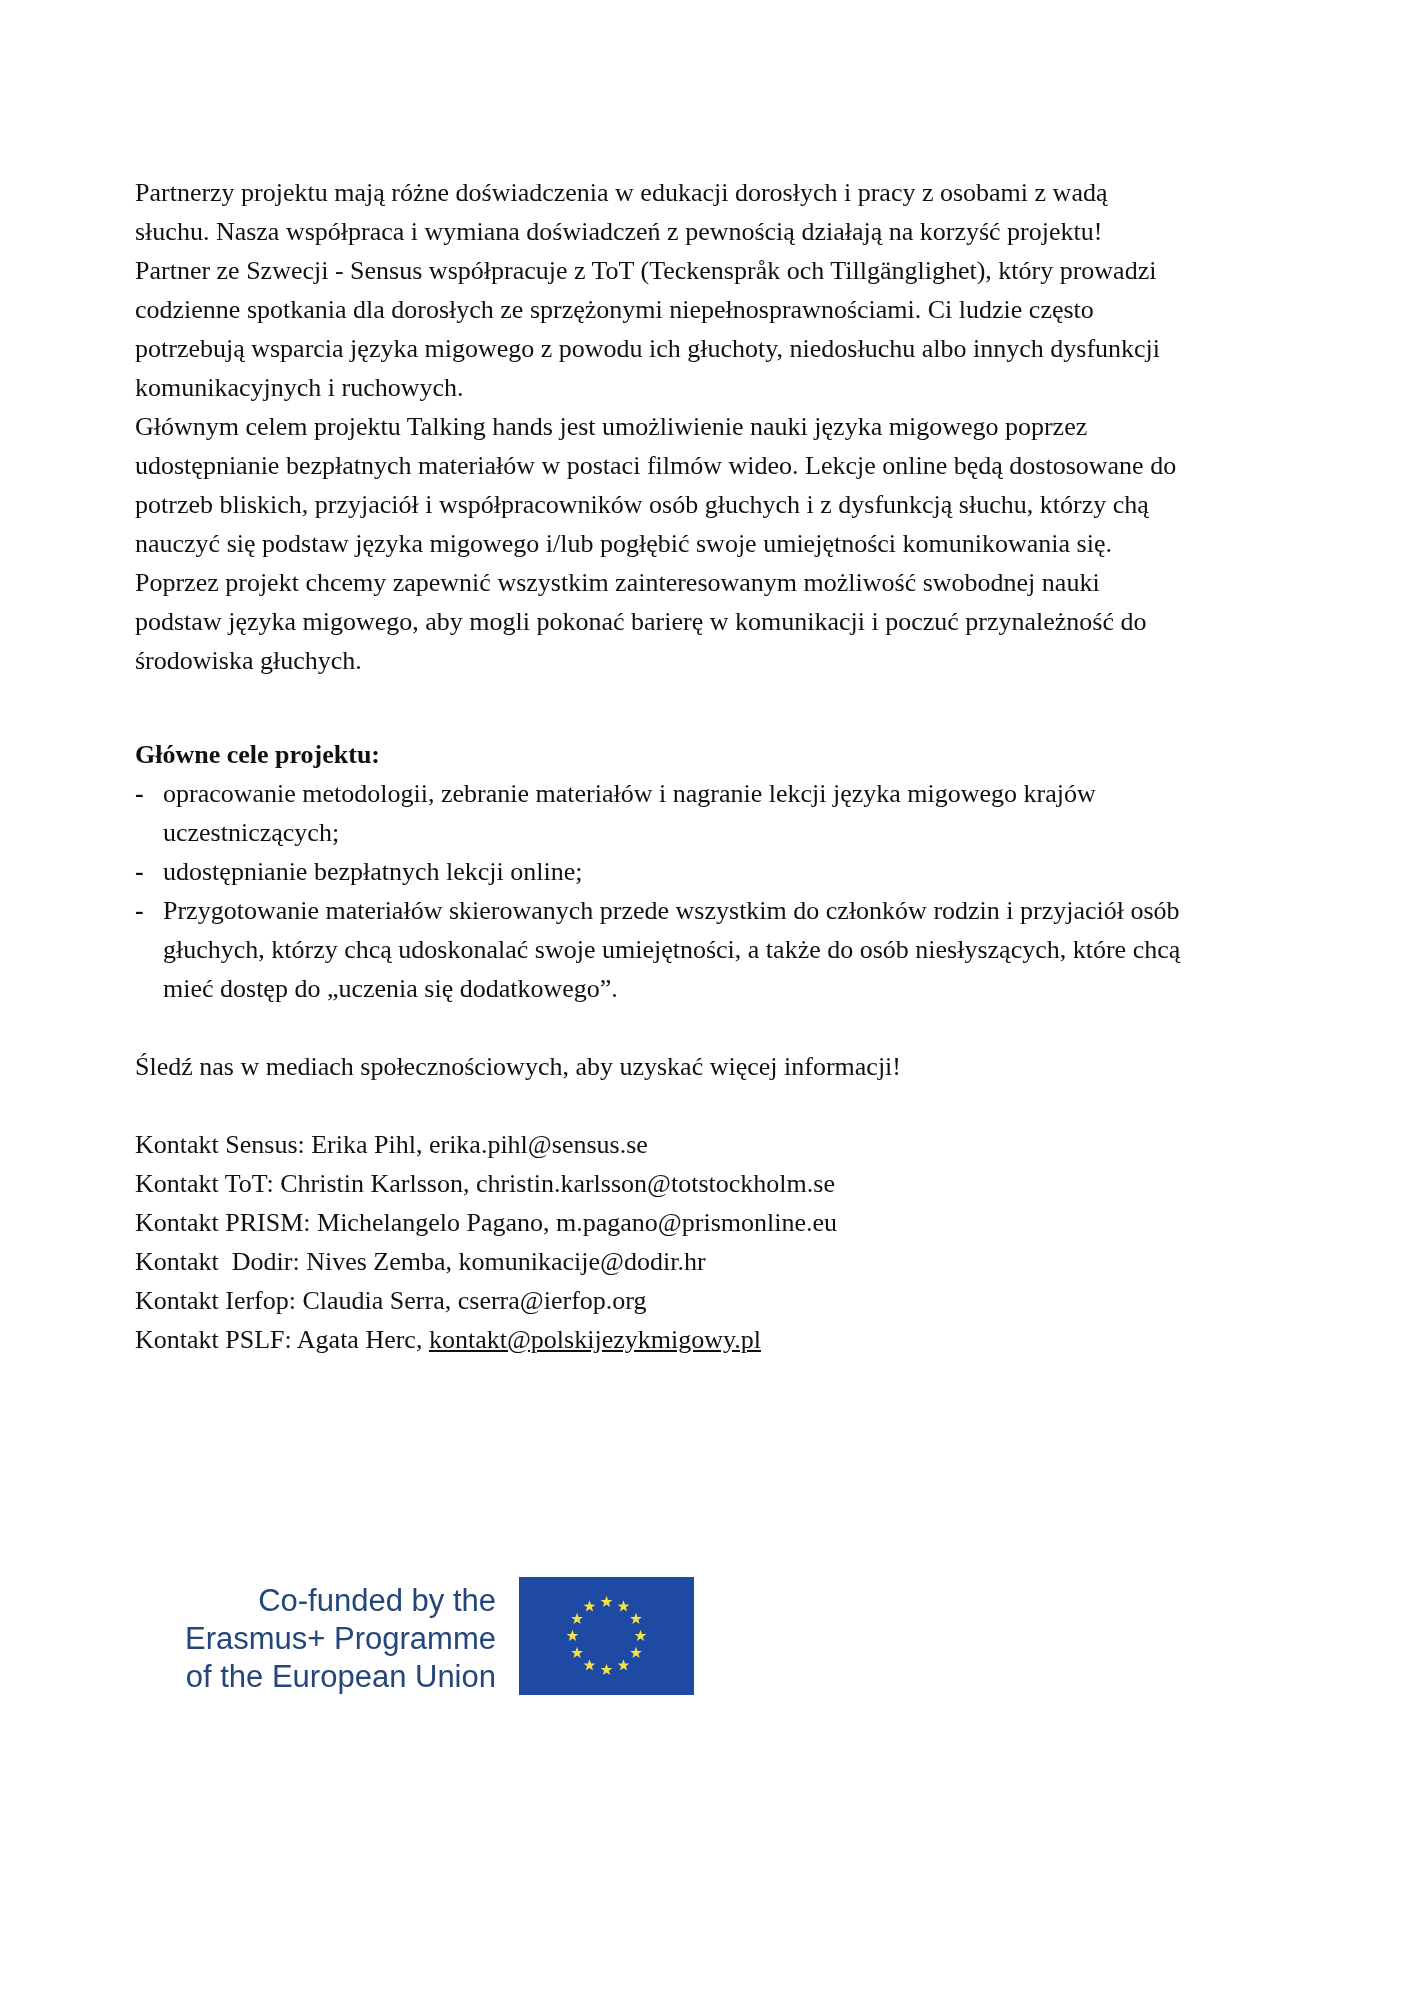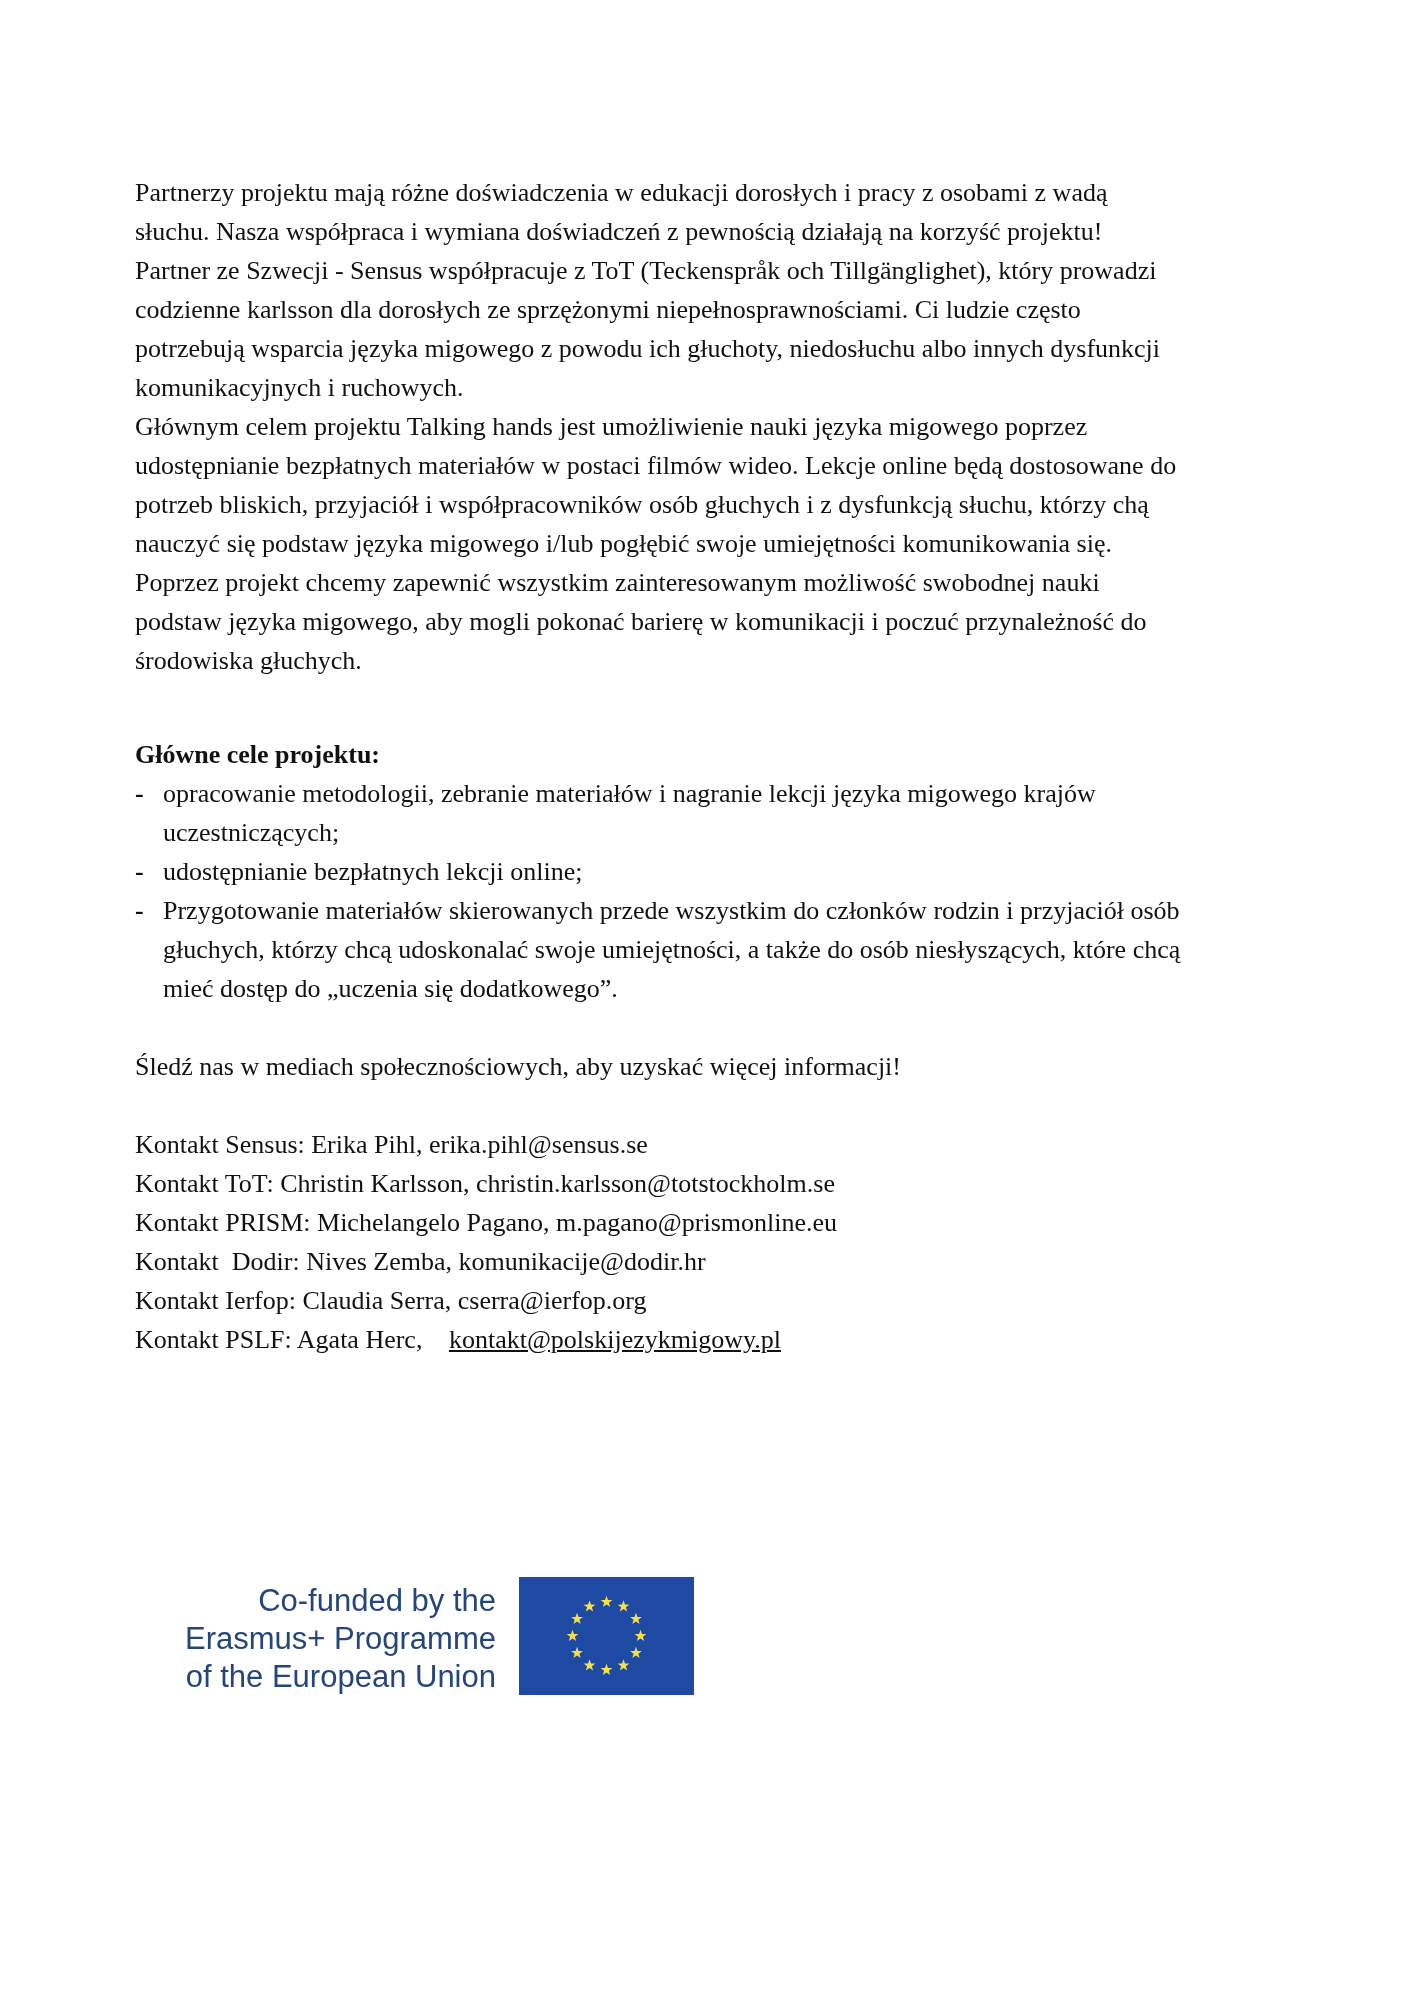--- a/index.html
+++ b/index.html
@@ -50,21 +50,20 @@
     ul.goals li .dash {
       position: absolute;
       left: 0;
       top: 0;
       font-weight: bold;
     }
     .link {
       text-decoration: underline;
       color: #111111;
       cursor: pointer;
-      margin-left: 20px;
     }
     .logo {
       position: absolute;
       left: 138px;
       top: 1560px;
       width: 580px;
       height: 170px;
       background: #ffffff;
     }
     .logo-text {
@@ -94,21 +93,21 @@
 
 <div class="page">
 
 
   <div class="gap"></div>
 
   <div>
     <span class="line">Partnerzy projektu mają różne doświadczenia w edukacji dorosłych i pracy z osobami z wadą</span>
     <span class="line">słuchu. Nasza współpraca i wymiana doświadczeń z pewnością działają na korzyść projektu!</span>
     <span class="line">Partner ze Szwecji - Sensus współpracuje z ToT (Teckenspråk och Tillgänglighet), który prowadzi</span>
-    <span class="line">codzienne karlsson dla dorosłych ze sprzężonymi niepełnosprawnościami. Ci ludzie często</span>
+    <span class="line">codzienne spotkania dla dorosłych ze sprzężonymi niepełnosprawnościami. Ci ludzie często</span>
     <span class="line">potrzebują wsparcia języka migowego z powodu ich głuchoty, niedosłuchu albo innych dysfunkcji</span>
     <span class="line">komunikacyjnych i ruchowych.</span>
     <span class="line">Głównym celem projektu Talking hands jest umożliwienie nauki języka migowego poprzez</span>
     <span class="line">udostępnianie bezpłatnych materiałów w postaci filmów wideo. Lekcje online będą dostosowane do</span>
     <span class="line">potrzeb bliskich, przyjaciół i współpracowników osób głuchych i z dysfunkcją słuchu, którzy chą</span>
     <span class="line">nauczyć się podstaw języka migowego i/lub pogłębić swoje umiejętności komunikowania się.</span>
     <span class="line">Poprzez projekt chcemy zapewnić wszystkim zainteresowanym możliwość swobodnej nauki</span>
     <span class="line">podstaw języka migowego, aby mogli pokonać barierę w komunikacji i poczuć przynależność do</span>
     <span class="line">środowiska głuchych.</span>
   </div>

